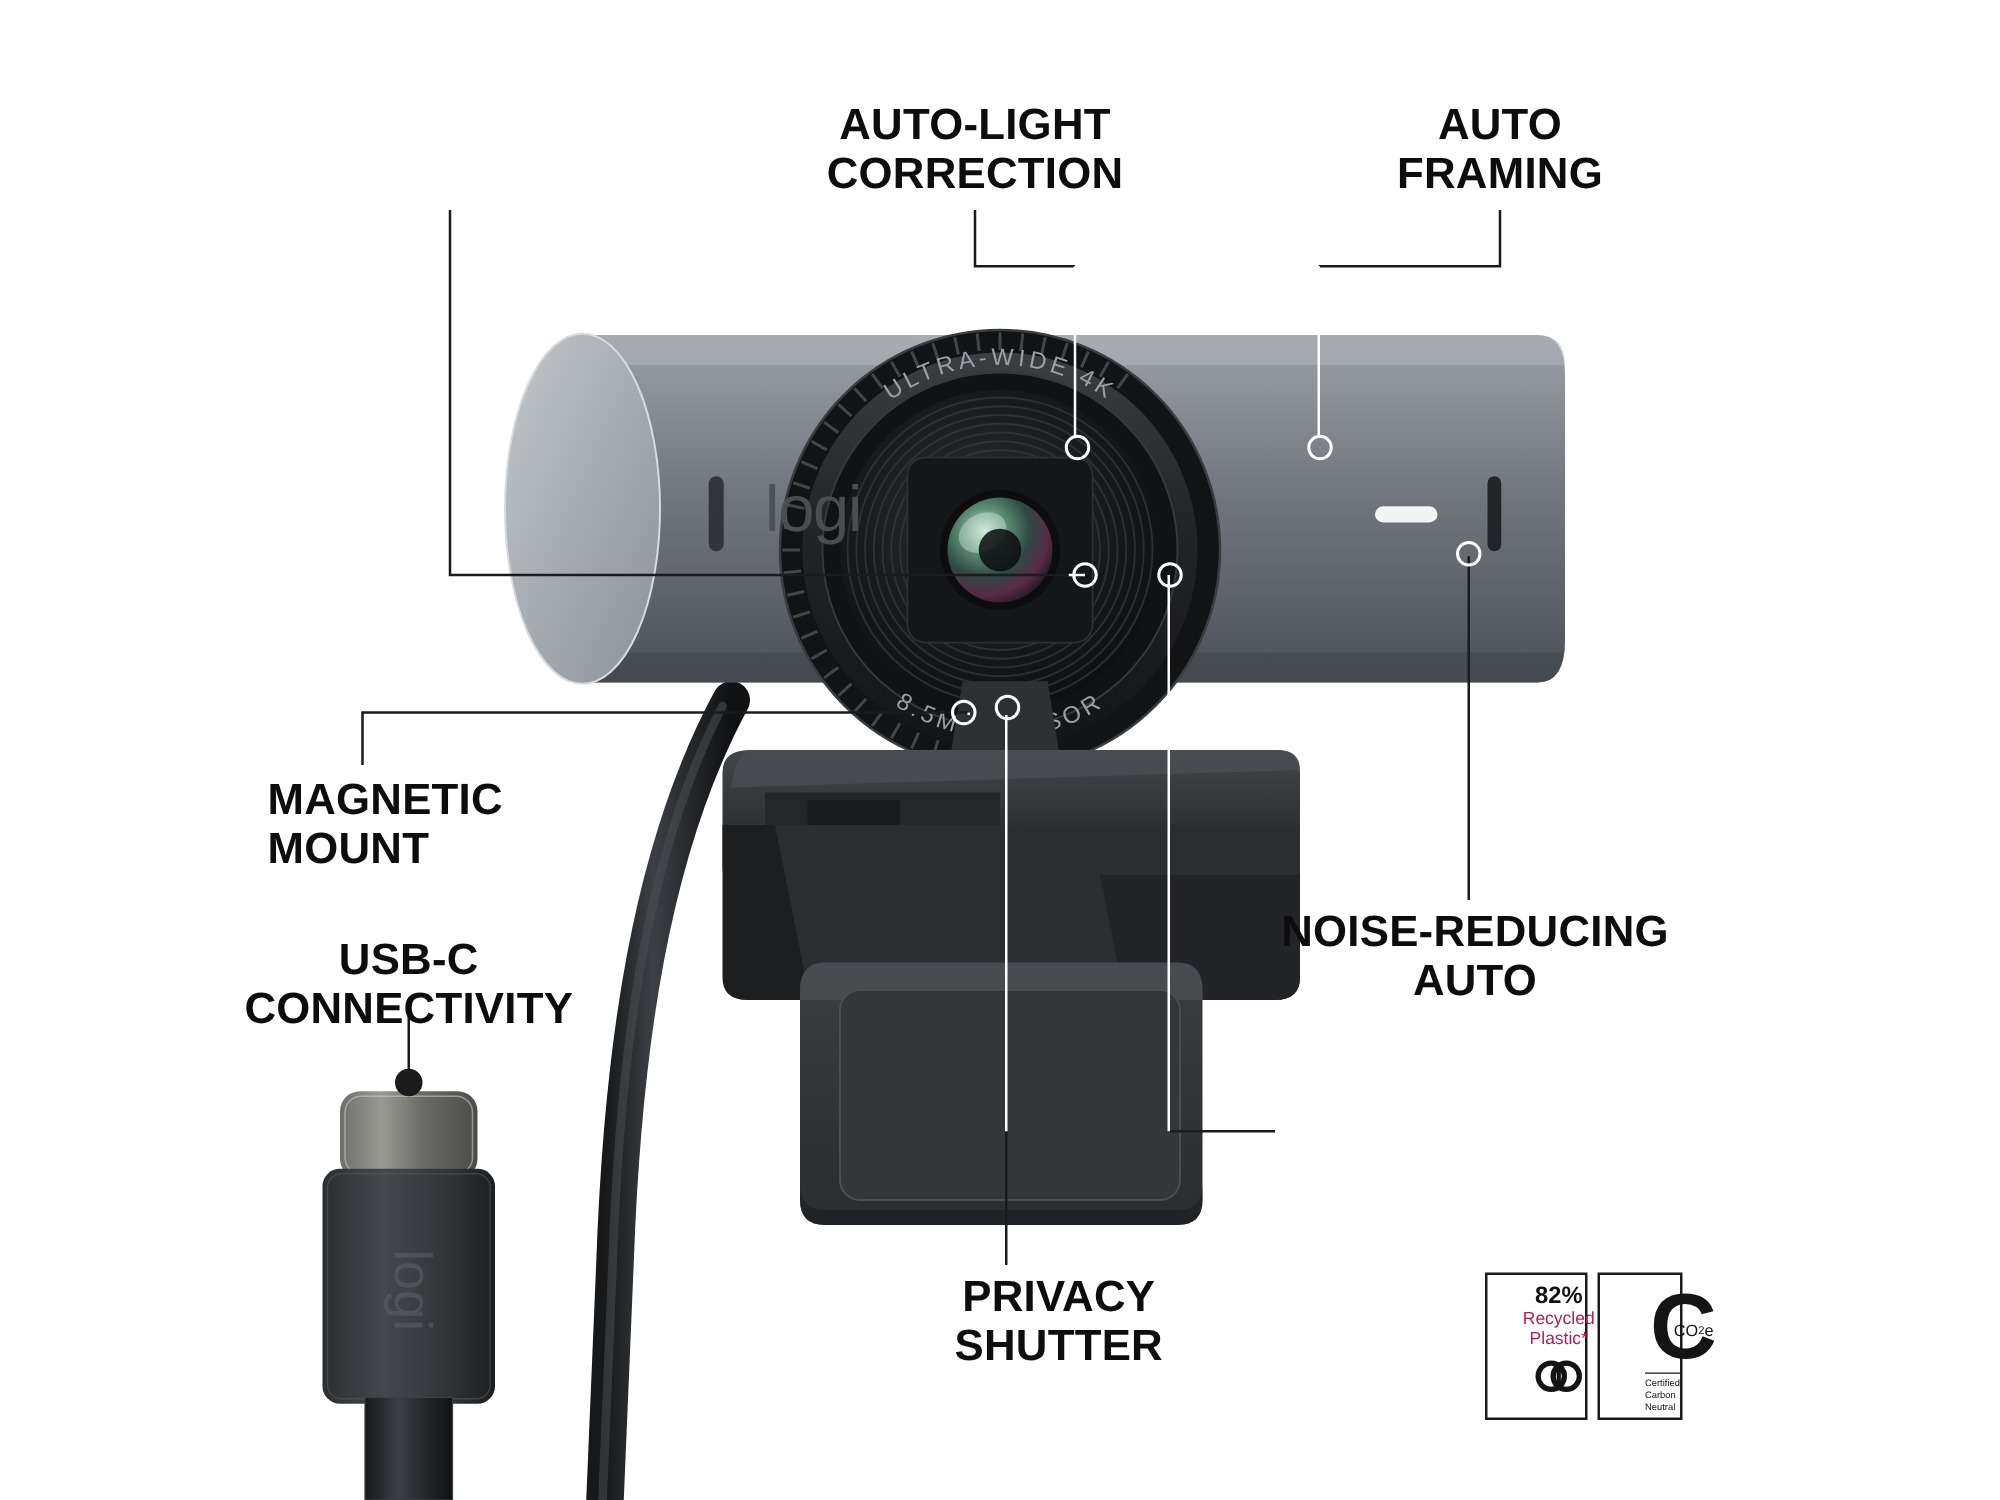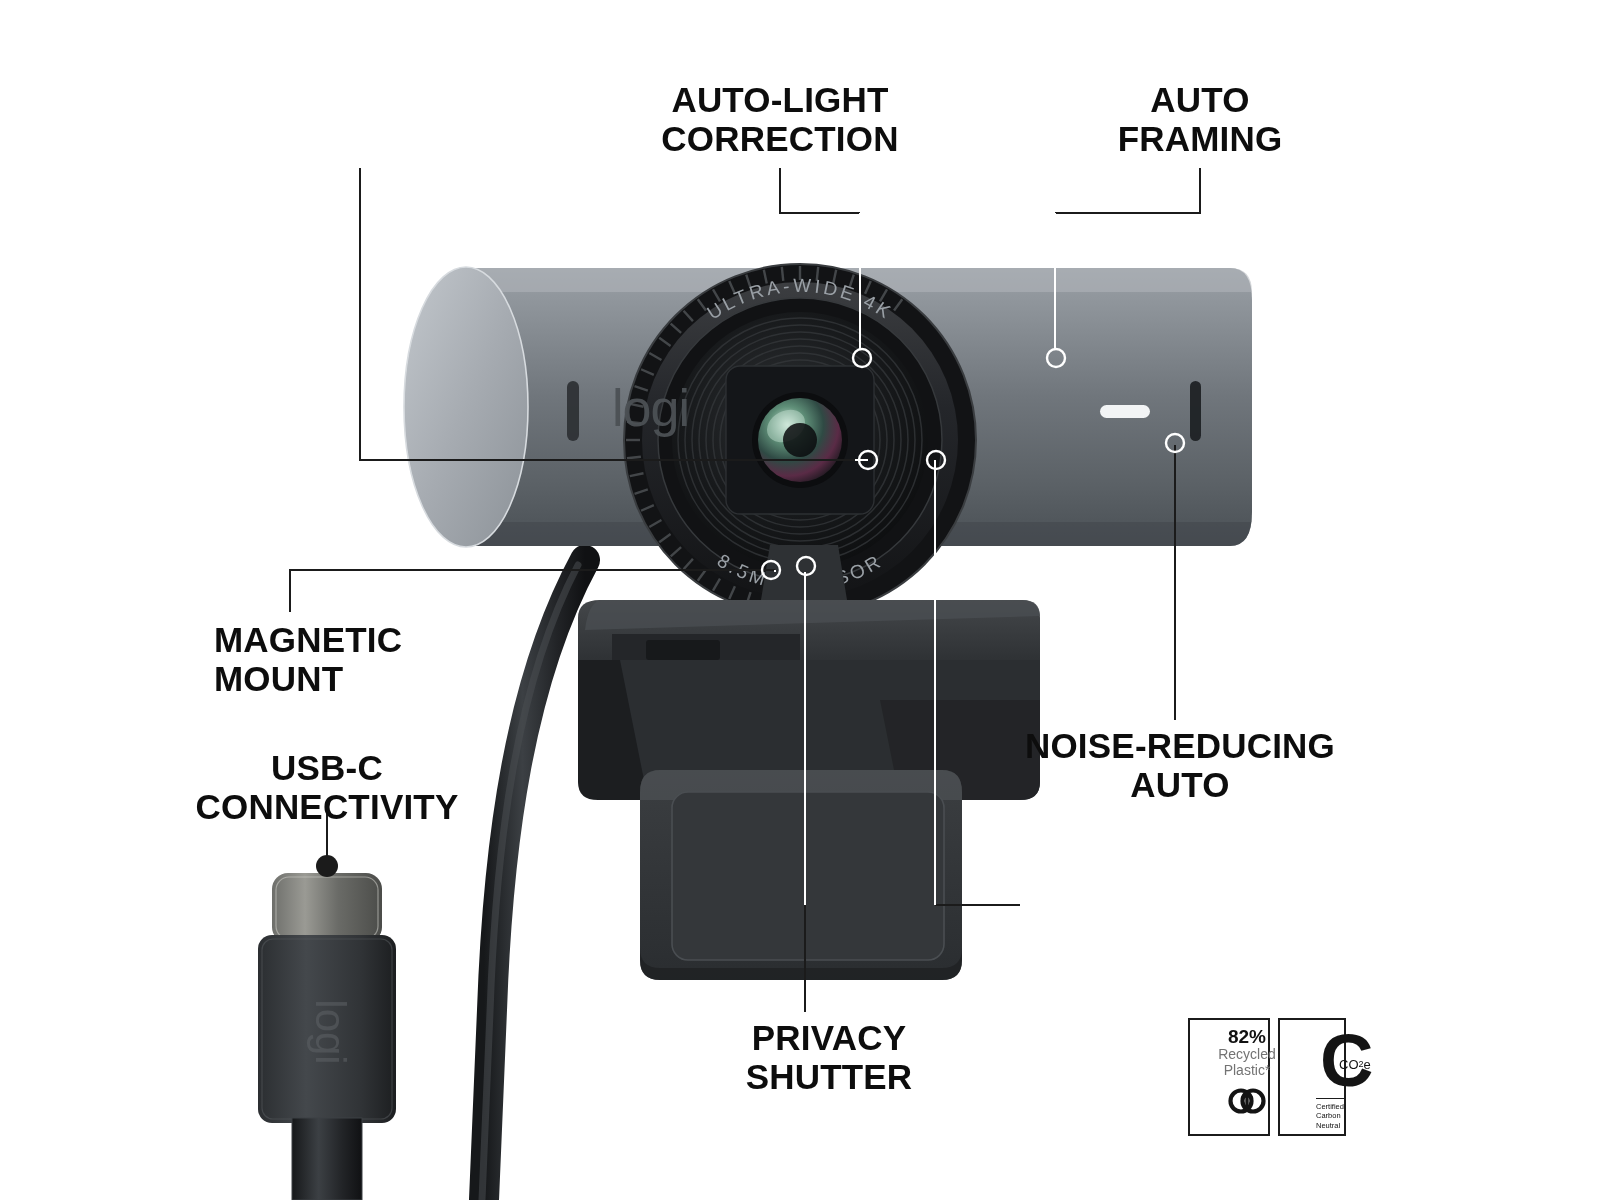--- a/index.html
+++ b/index.html
@@ -14,21 +14,21 @@
   .lft{text-align:left;}
 
   svg.layer{position:absolute;left:0;top:0;width:1600px;height:1200px;
             pointer-events:none;}
 
   .badge-wrap{position:absolute;display:flex;gap:8px;align-items:stretch;}
   .badge{border:2px solid #1b1b1b;background:#fff;box-sizing:border-box;padding-left:36px;}
   .badge-a{width:82px;height:118px;display:flex;flex-direction:column;
            align-items:center;justify-content:flex-start;padding-top:7px;}
   .badge-a .pct{font-size:19px;font-weight:bold;color:#111;line-height:1;}
-  .badge-a .ln{font-size:14px;color:#737373;line-height:1.15;text-align:left;}
+  .badge-a .ln{font-size:14px;color:#be185d;line-height:1.15;text-align:left;}
   .badge-b{width:68px;height:118px;display:flex;flex-direction:column;
            align-items:center;justify-content:space-between;}
   .badge-b .cert{font-size:7.5px;color:#111;
                  line-height:1.25;border-top:1.5px solid #1b1b1b;
                  width:100%;padding:3px 0 4px;box-sizing:border-box;}
 </style>
 </head>
 <body>
 
 <div id="stage">
@@ -353,21 +353,21 @@
   <div class="callout lft" style="left:214px;top:620px;width:380px;">MAGNETIC
 MOUNT</div>
 
   <div class="callout ctr" style="left:157px;top:748px;width:340px;">USB-C
 CONNECTIVITY</div>
 
   <div class="callout ctr" style="left:1010px;top:726px;width:340px;">NOISE-REDUCING
 AUTO</div>
 
 
-  <div class="callout ctr" style="left:659px;top:1018px;width:340px;">PRIVACY
+  <div class="callout ctr" style="left:677px;top:1018px;width:340px;">PRIVACY
 SHUTTER</div>
 
   <div class="badge-wrap" style="left:1188px;top:1018px;">
 
     <div class="badge badge-a">
       <div class="pct">82%</div>
       <div class="ln">Recycled</div>
       <div class="ln">Plastic*</div>
       <svg width="40" height="40" viewBox="0 0 40 40" style="margin-top:3px">
         <circle cx="14" cy="20" r="10.5" fill="none" stroke="#141414" stroke-width="4.2"></circle>

